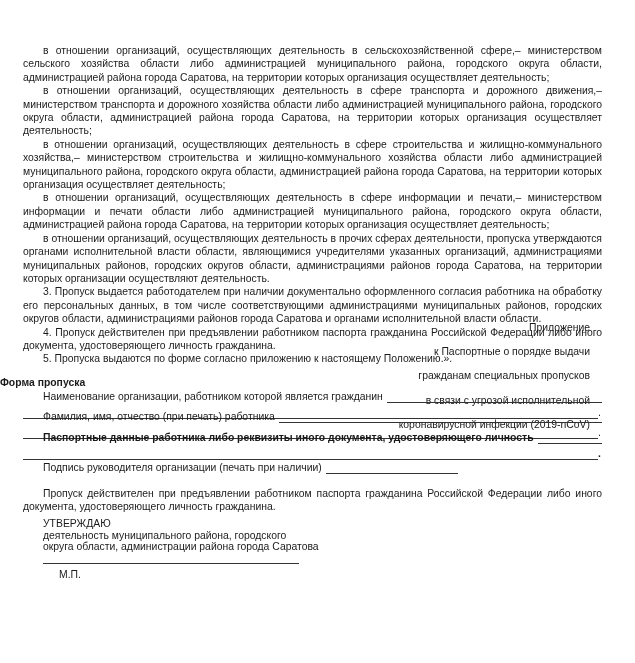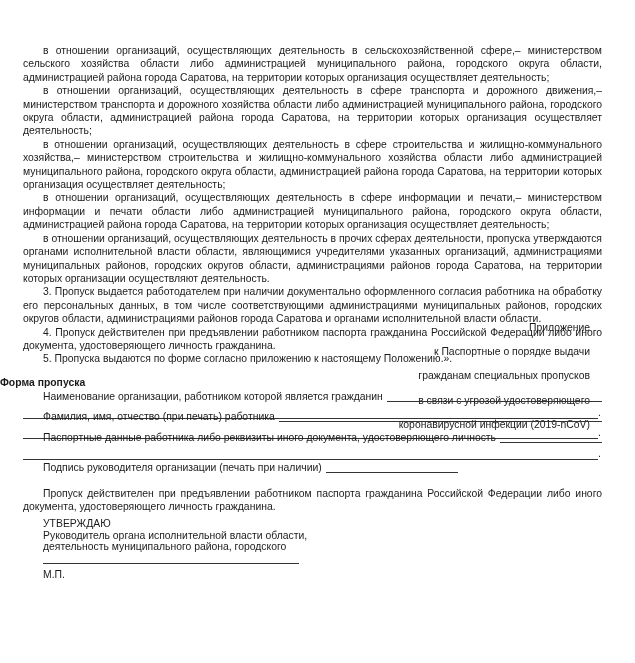--- a/index.html
+++ b/index.html
@@ -4,52 +4,52 @@
 <style>
   html, body { margin: 0; padding: 0; background: #ffffff; }
   body { width: 635px; height: 663px; position: relative; overflow: hidden;
          font-family: "Liberation Sans", sans-serif; font-size: 10.4px; color: #1a1a1a; }
   .page { position: absolute; left: 23px; top: 44px; width: 579px; }
   .p { margin: 0; line-height: 13.4px; text-align: justify; text-indent: 20px; }
   .appendix { position: absolute; right: 33px; top: 310px; text-align: right; line-height: 12.2px; }
   .appendix div { margin: 12px; }
   .form-title { position: absolute; left: 0; width: 635px; top: 376px; text-align: left; font-weight: bold; line-height: 13px; }
   .field { position: absolute; left: 23px; width: 579px; }
-  .field-row { display: flex; align-items: flex-start; line-height: 13px; padding-left: 20px; }
+  .field-row { display: flex; align-items: center; line-height: 13px; padding-left: 20px; }
   .field-row .lbl { white-space: nowrap; }
   .field-row .line { flex: 1; border-bottom: 1px solid #333; margin-left: 4px; height: 11px; }
   .field-cont { display: flex; align-items: flex-end; height: 13px; margin-top: 3px; }
   .field-cont .line { flex: 1; border-bottom: 1px solid #333; height: 11px; }
   .field-cont .dot { width: 4px; line-height: 13px; }
-  .sig { position: absolute; left: 43px; top: 461px; display: flex; align-items: flex-start; line-height: 13px; }
+  .sig { position: absolute; left: 43px; top: 461px; display: flex; align-items: center; line-height: 13px; }
   .sig .line { width: 132px; border-bottom: 1px solid #333; margin-left: 4px; height: 11px; }
   .valid { position: absolute; left: 23px; width: 579px; top: 487px; }
   .approve { position: absolute; left: 43px; top: 518px; line-height: 11.6px; }
   .approve .sign-line { width: 256px; border-bottom: 1px solid #333; height: 10px; margin-bottom: 5px; }
-  .mp { margin-top: 0; }
+  .mp { margin-top: 0; margin-left: 16px; }
 </style>
 </head>
 <body>
 
 <div class="page">
   <p class="p">в отношении организаций, осуществляющих деятельность в сельскохозяйственной сфере,– министерством сельского хозяйства области либо администрацией муниципального района, городского округа области, администрацией района города Саратова, на территории которых организация осуществляет деятельность;</p>
   <p class="p">в отношении организаций, осуществляющих деятельность в сфере транспорта и дорожного движения,– министерством транспорта и дорожного хозяйства области либо администрацией муниципального района, городского округа области, администрацией района города Саратова, на территории которых организация осуществляет деятельность;</p>
   <p class="p">в отношении организаций, осуществляющих деятельность в сфере строительства и жилищно-коммунального хозяйства,– министерством строительства и жилищно-коммунального хозяйства области либо администрацией муниципального района, городского округа области, администрацией района города Саратова, на территории которых организация осуществляет деятельность;</p>
   <p class="p">в отношении организаций, осуществляющих деятельность в сфере информации и печати,– министерством информации и печати области либо администрацией муниципального района, городского округа области, администрацией района города Саратова, на территории которых организация осуществляет деятельность;</p>
   <p class="p">в отношении организаций, осуществляющих деятельность в прочих сферах деятельности, пропуска утверждаются органами исполнительной власти области, являющимися учредителями указанных организаций, администрациями муниципальных районов, городских округов области, администрациями районов города Саратова, на территории которых организации осуществляют деятельность.</p>
   <p class="p">3. Пропуск выдается работодателем при наличии документально оформленного согласия работника на обработку его персональных данных, в том числе соответствующими администрациями муниципальных районов, городских округов области, администрациями районов города Саратова и органами исполнительной власти области.</p>
   <p class="p">4. Пропуск действителен при предъявлении работником паспорта гражданина Российской Федерации либо иного документа, удостоверяющего личность гражданина.</p>
   <p class="p">5. Пропуска выдаются по форме согласно приложению к настоящему Положению.».</p>
 </div>
 
 <div class="appendix">
   <div>Приложение</div>
   <div>к Паспортные о порядке выдачи</div>
   <div>гражданам специальных пропусков</div>
-  <div>в связи с угрозой удостоверяющего</div>
+  <div>в связи с угрозой исполнительной</div>
   <div>коронавирусной инфекции (2019-nCoV)</div>
 </div>
 
 <div class="form-title">Форма пропуска</div>
 
 <div class="field" style="top:390px;">
   <div class="field-row">
     <span class="lbl">Наименование организации, работником которой является гражданин</span>
     <span class="line"></span>
   </div>
@@ -63,21 +63,21 @@
   <div class="field-row">
     <span class="lbl">Фамилия, имя, отчество (при печать) работника</span>
     <span class="line"></span>
   </div>
   <div class="field-cont">
     <span class="line"></span>
     <span class="dot">.</span>
   </div>
 </div>
 
-<div class="field" style="top:431px;">
+<div class="field" style="top:431px;font-weight:bold;">
   <div class="field-row">
     <span class="lbl">Паспортные данные работника либо реквизиты иного документа, удостоверяющего личность</span>
     <span class="line"></span>
   </div>
   <div class="field-cont">
     <span class="line"></span>
     <span class="dot">.</span>
   </div>
 </div>
 
@@ -85,17 +85,17 @@
   <span>Подпись руководителя организации (печать при наличии)</span>
   <span class="line"></span>
 </div>
 
 <div class="valid">
   <p class="p">Пропуск действителен при предъявлении работником паспорта гражданина Российской Федерации либо иного документа, удостоверяющего личность гражданина.</p>
 </div>
 
 <div class="approve">
   <div>УТВЕРЖДАЮ</div>
-  <div>Руководитель органа исполнительной власти области,</div>
   <div>деятельность муниципального района, городского</div>
+  <div>округа области, администрации района города Саратова</div>
   <div class="sign-line"></div>
   <div class="mp">М.П.</div>
 </div>
 
 </body></html>

